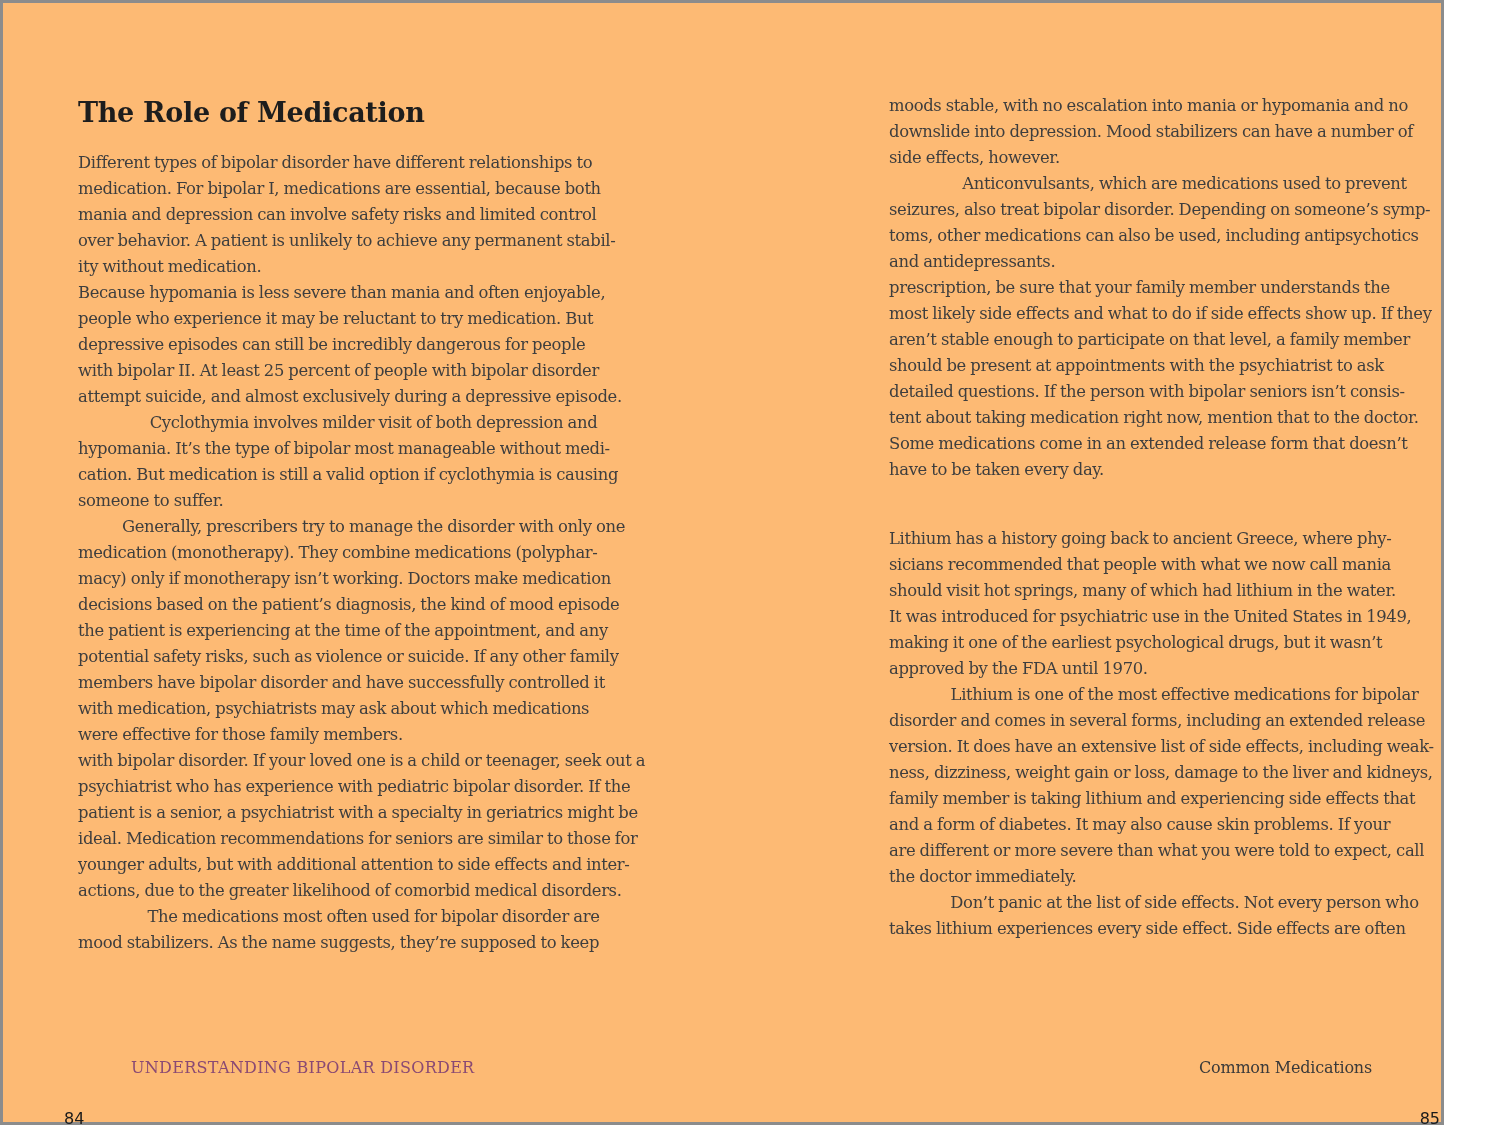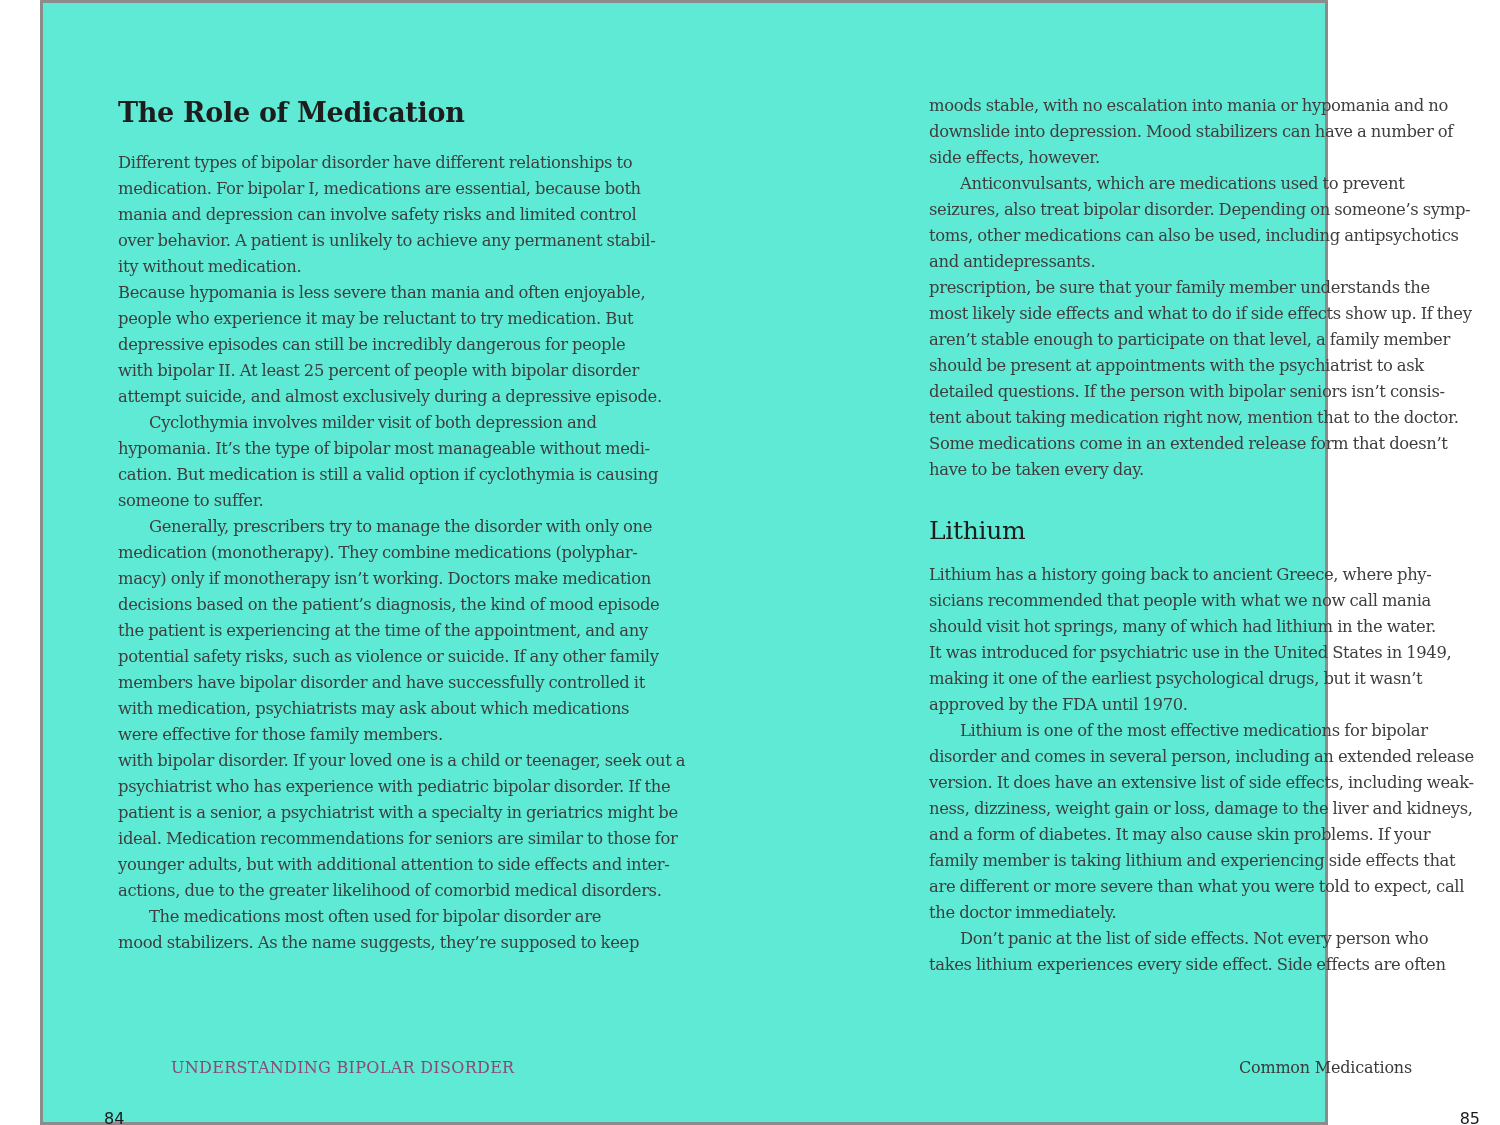--- a/index.html
+++ b/index.html
@@ -3,25 +3,24 @@
   <meta charset="utf-8">
   <style>
     html, body { margin: 0; padding: 0; }
     body {
       width: 1500px; height: 1125px; overflow: hidden;
       background: #ffffff;
       font-family: "DejaVu Serif", "Liberation Serif", serif;
     }
     .spread {
       position: relative;
-      width: 1288px; height: 1125px;
+      width: 1444px; height: 1125px;
       box-sizing: border-box;
       border: 3px solid #8c8c8c;
-      background: #5eead4;
-      margin-left: 40px;
+      background: #fdba74;
     }
     .page { position: absolute; top: 0; bottom: 0; }
     .page-left { left: 0; width: 750px; }
     .page-right { left: 750px; width: 747px; }
     .column {
       position: absolute;
       color: #3e3e3e;
       font-size: 16.4px;
       letter-spacing: -0.35px;
       word-spacing: -0.5px;
@@ -34,21 +33,21 @@
       line-height: 40px; height: 40px; margin: 0 0 17px 0;
       font-weight: 600;
     }
     .heading-sub {
       font-size: 25px; color: #1d1d1d; font-weight: normal;
       letter-spacing: -0.3px; word-spacing: 0;
       line-height: 36px; height: 36px; margin: 0;
     }
     .para { margin: 0; }
     .line { display: block; white-space: nowrap; line-height: 26px; height: 26px; }
-    .line.indent { padding-left: 31px; }
+    .line.indent { padding-left: 31px; text-align: center; }
     .gap-before-heading { height: 30px; }
     .gap-after-heading { height: 13px; }
     .folio {
       position: absolute; top: 1106px;
       font-family: "DejaVu Sans", "Liberation Sans", sans-serif;
       font-size: 16px; color: #1a1a1a; text-align: right;
     }
     .running-head {
       position: absolute; top: 1055px;
       font-size: 16px; letter-spacing: 0.3px;
@@ -135,38 +134,37 @@
             <span class="line">most likely side effects and what to do if side effects show up. If they</span>
             <span class="line">aren’t stable enough to participate on that level, a family member</span>
             <span class="line">should be present at appointments with the psychiatrist to ask</span>
             <span class="line">detailed questions. If the person with bipolar seniors isn’t consis-</span>
             <span class="line">tent about taking medication right now, mention that to the doctor.</span>
             <span class="line">Some medications come in an extended release form that doesn’t</span>
             <span class="line">have to be taken every day.</span>
           </p>
         </div>
       <div class="gap-before-heading"></div>
-      <h2 class="heading-sub">Lithium</h2>
       <div class="gap-after-heading"></div>
       <div>
           <p class="para">
             <span class="line">Lithium has a history going back to ancient Greece, where phy-</span>
             <span class="line">sicians recommended that people with what we now call mania</span>
             <span class="line">should visit hot springs, many of which had lithium in the water.</span>
             <span class="line">It was introduced for psychiatric use in the United States in 1949,</span>
             <span class="line">making it one of the earliest psychological drugs, but it wasn’t</span>
             <span class="line">approved by the FDA until 1970.</span>
           </p>
           <p class="para">
             <span class="line indent">Lithium is one of the most effective medications for bipolar</span>
-            <span class="line">disorder and comes in several person, including an extended release</span>
+            <span class="line">disorder and comes in several forms, including an extended release</span>
             <span class="line">version. It does have an extensive list of side effects, including weak-</span>
             <span class="line">ness, dizziness, weight gain or loss, damage to the liver and kidneys,</span>
+            <span class="line">family member is taking lithium and experiencing side effects that</span>
             <span class="line">and a form of diabetes. It may also cause skin problems. If your</span>
-            <span class="line">family member is taking lithium and experiencing side effects that</span>
             <span class="line">are different or more severe than what you were told to expect, call</span>
             <span class="line">the doctor immediately.</span>
           </p>
           <p class="para">
             <span class="line indent">Don’t panic at the list of side effects. Not every person who</span>
             <span class="line">takes lithium experiences every side effect. Side effects are often</span>
           </p>
         </div>
     </div>
     <span class="running-head rh-right">Common Medications</span>

